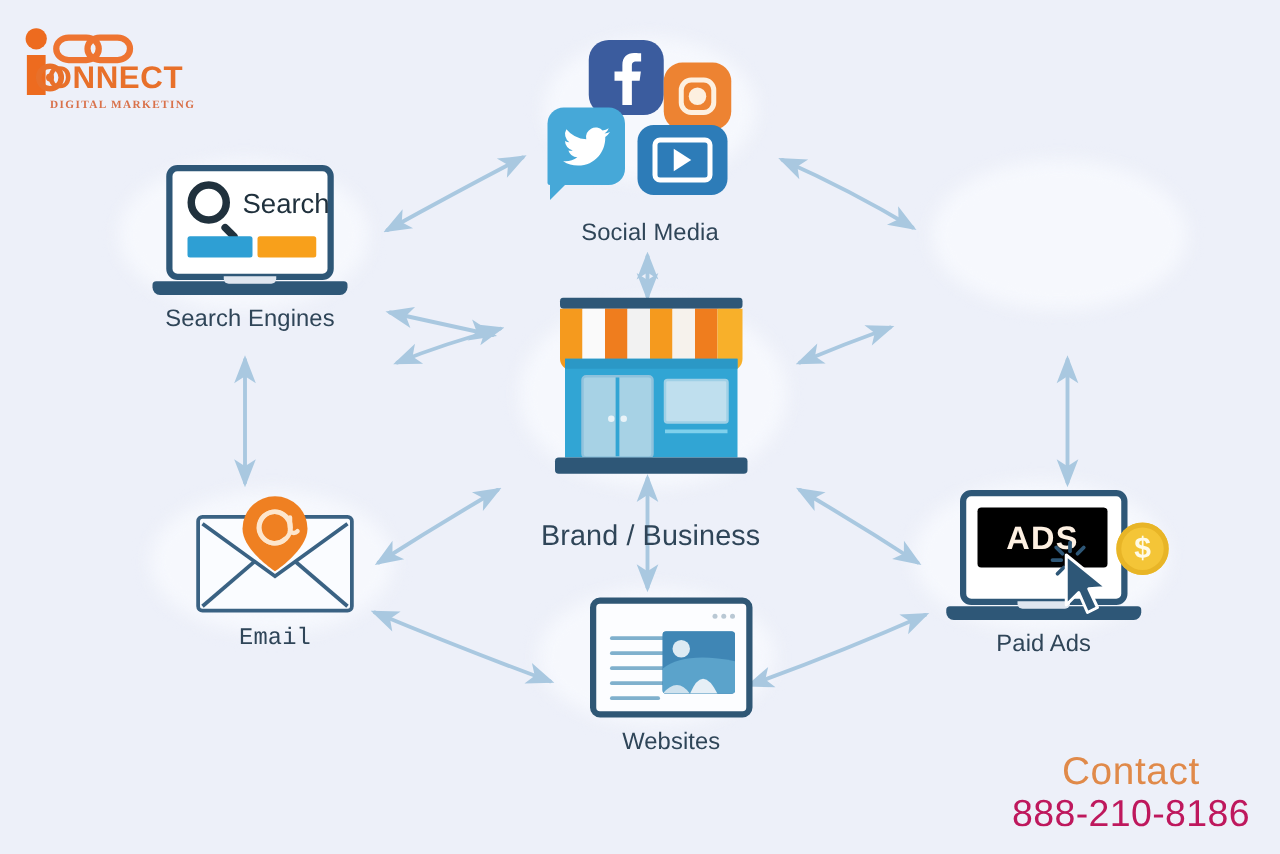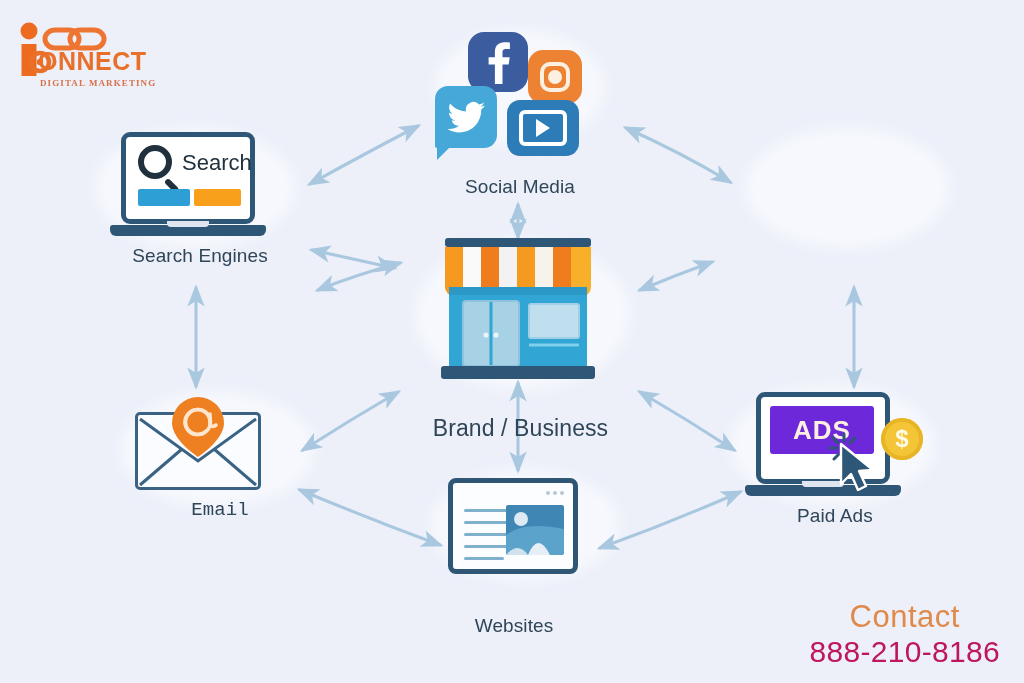--- a/index.html
+++ b/index.html
@@ -11,21 +11,21 @@
   }
   #stage{position:absolute;inset:0;}
 
   
   .blob{position:absolute;border-radius:50%;background:#f6f8fd;filter:blur(7px);}
 
   
   #wires{position:absolute;inset:0;width:1024px;height:683px;}
 
   
-  .node{position:absolute;display:flex;flex-direction:column;}
+  .node{position:absolute;display:flex;flex-direction:column;align-items:center;}
   .node .art{position:relative;}
   .label{
     margin-top:9px;
     font-size:19px;
     color:#2f4558;
     font-weight:400;
     letter-spacing:.1px;
     white-space:nowrap;
     text-align:center;
   }
@@ -74,21 +74,21 @@
   .an-red{position:absolute;left:22px;top:27px;width:44px;height:13px;background:#cf4f3e;border-radius:2px;}
   .an-orange{position:absolute;left:49px;top:31px;width:40px;height:13px;background:#ee7b3c;border-radius:2px;}
   .an-circ{position:absolute;left:42px;top:11px;width:22px;height:22px;background:#fbfbfb;border-radius:50%;}
   .an-b{position:absolute;bottom:8px;border-radius:1px;}
   .an-mag{position:absolute;right:2px;top:18px;width:54px;height:54px;border:6px solid #2e5777;border-radius:50%;background:#f4f4f2;box-sizing:border-box;overflow:hidden;}
   .an-mag-pie{position:absolute;left:6px;top:6px;width:30px;height:30px;border-radius:50%;
     background:conic-gradient(#ee7b3c 0 22%, #f2cc3e 22% 38%, #f3f3f1 38% 100%);}
   .an-mag-h{position:absolute;right:-13px;bottom:-6px;width:20px;height:9px;background:#2e5777;border-radius:4px;transform:rotate(45deg);}
 
   
-  .ads-banner{position:absolute;left:9px;top:9px;width:104px;height:48px;background:#6d28d9;border-radius:3px;
+  .ads-banner{position:absolute;left:9px;top:9px;width:104px;height:48px;background:#000000;border-radius:3px;
     display:flex;align-items:center;justify-content:center;}
   .ads-banner span{color:#fdf0e2;font-size:26px;font-weight:700;letter-spacing:1px;}
   .coin{position:absolute;right:-22px;top:26px;width:42px;height:42px;border-radius:50%;background:#f4c537;
     display:flex;align-items:center;justify-content:center;box-shadow:inset 0 0 0 4px #e8b527;}
   .coin span{color:#fffbe8;font-size:24px;font-weight:700;}
   .cursor{position:absolute;left:92px;top:50px;}
   .burst{position:absolute;left:82px;top:40px;}
 
   
   .env{position:relative;width:126px;height:92px;}
@@ -290,21 +290,21 @@
           <line x1="7" y1="27" x2="12" y2="22"></line>
         </g>
       </svg>
       <svg class="cursor" width="44" height="52" viewBox="0 0 44 52">
         <path d="M4,2 L4,42 L14,32 L21,48 L29,44 L22,29 L36,28 Z" fill="#2e5777" stroke="#ffffff" stroke-width="2.4" stroke-linejoin="round"></path>
       </svg>
     </div>
     <div class="label">Paid Ads</div>
   </div>
 
-  <div class="node" style="left:448px;top:478px;width:132px;gap:32px;">
+  <div class="node" style="left:471px;top:478px;width:132px;">
     <div class="art web">
       <div class="web-dots">
           <i></i>
           <i></i>
           <i></i>
         </div>
       <div class="web-line" style="top:26px;width:50px;"></div>
       <div class="web-line" style="top:38px;width:50px;"></div>
       <div class="web-line" style="top:50px;width:50px;"></div>
       <div class="web-line" style="top:62px;width:50px;"></div>

